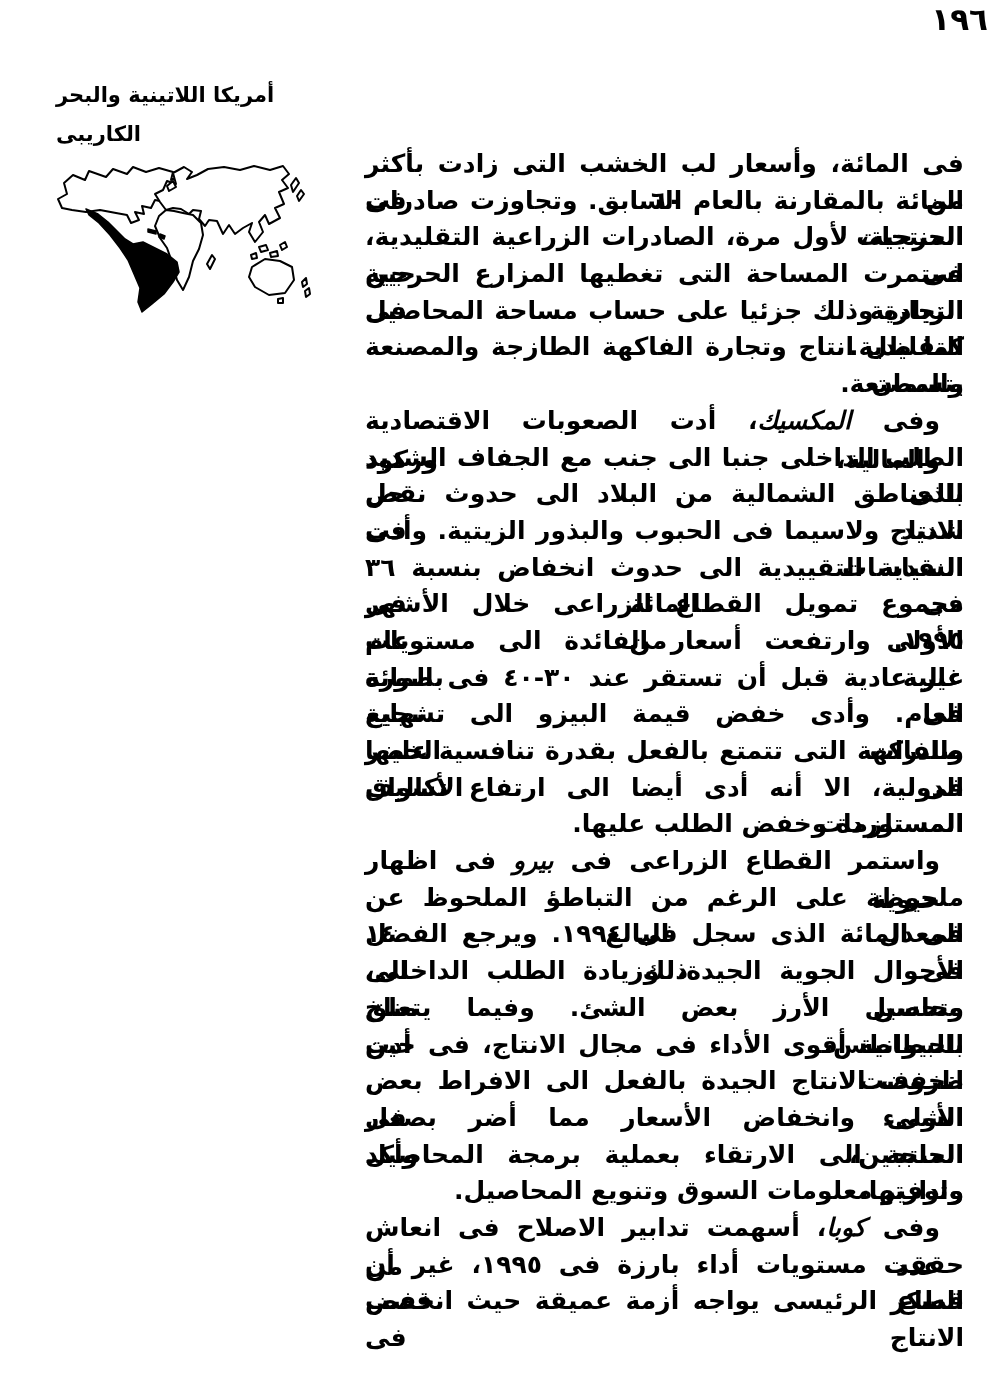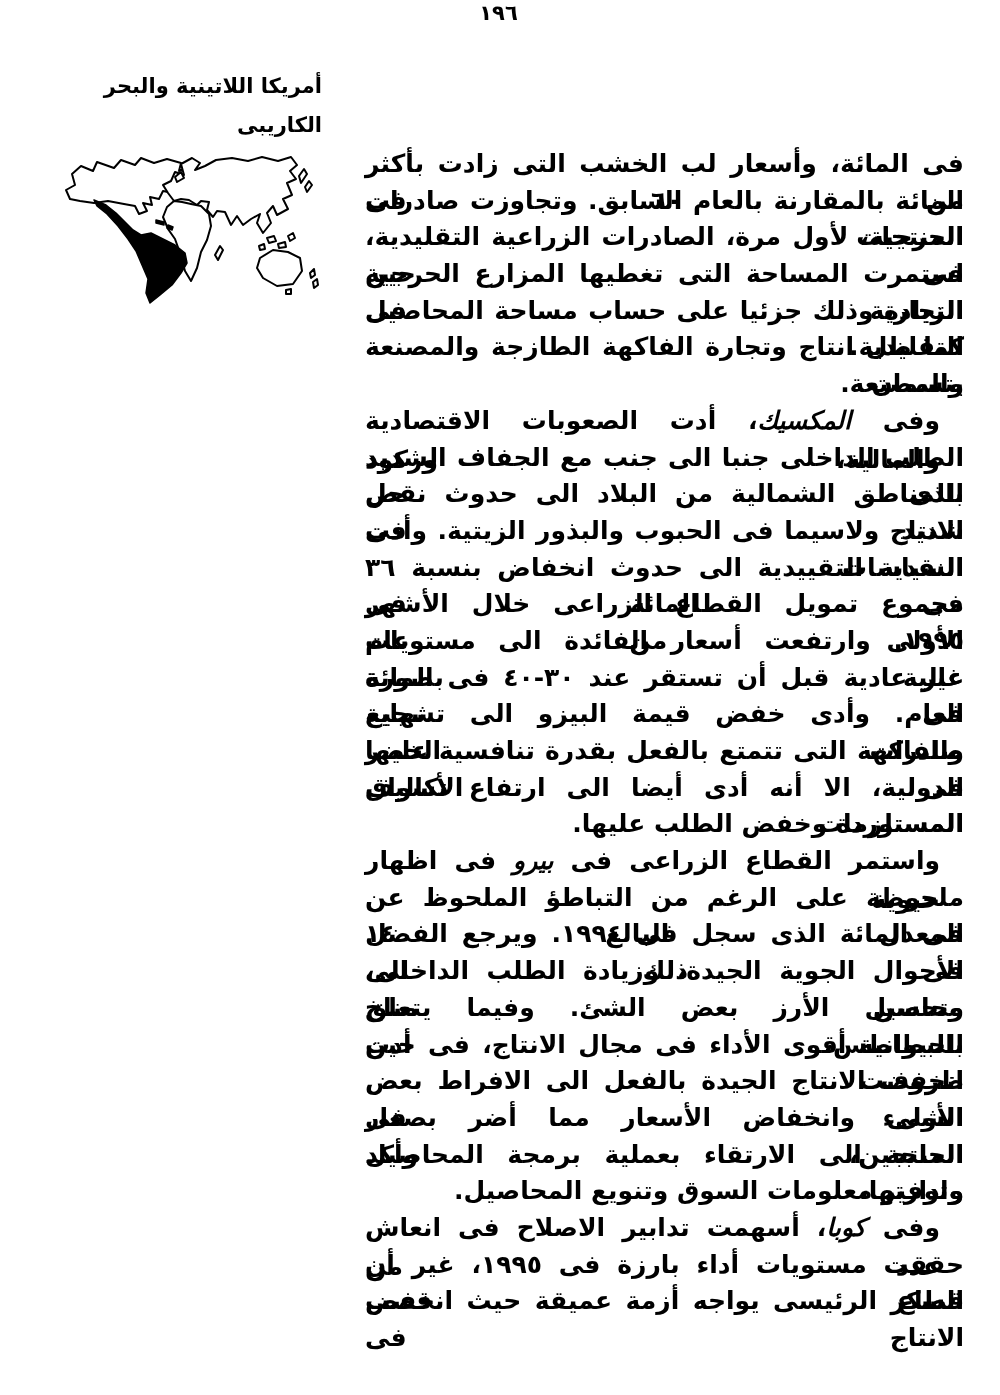--- a/index.html
+++ b/index.html
@@ -1,21 +1,21 @@
 <!DOCTYPE html>
 <html lang="ar" dir="rtl"><head>
 <meta charset="utf-8">
 <style>
   html,body{margin:0;padding:0;background:#ffffff;}
   body{width:1000px;height:1395px;position:relative;overflow:hidden;
        font-family:"DejaVu Sans",sans-serif;color:#000;}
   .page{position:relative;width:1000px;height:1395px;direction:rtl;background:#fff;}
-  .page-number{position:absolute;top:1px;left:0;right:3px;text-align:center;
-       font-size:21px;font-weight:bold;letter-spacing:2px;}
-  .side{position:absolute;top:67px;left:56px;width:266px;text-align:right;direction:rtl;}
+  .page-number{position:absolute;top:1px;left:0;right:12px;
+       font-size:31px;font-weight:bold;letter-spacing:2px;}
+  .side{position:absolute;top:76px;left:56px;width:266px;text-align:left;direction:rtl;}
   .side-heading{font-weight:bold;font-size:21px;line-height:39px;}
   .side-heading div{white-space:nowrap;}
   .map{margin-top:9px;}
   .text-col{position:absolute;top:146px;right:36px;width:599px;direction:rtl;
        font-size:25px;font-weight:bold;line-height:36.7px;}
   .line{text-align:justify;text-align-last:justify;height:36.7px;overflow:visible;}
   .line.end{text-align-last:right;}
   .line.indent{padding-right:24px;}
   .line em{font-style:italic;font-weight:bold;font-family:Liberation Mono, monospace;}
 </style>

